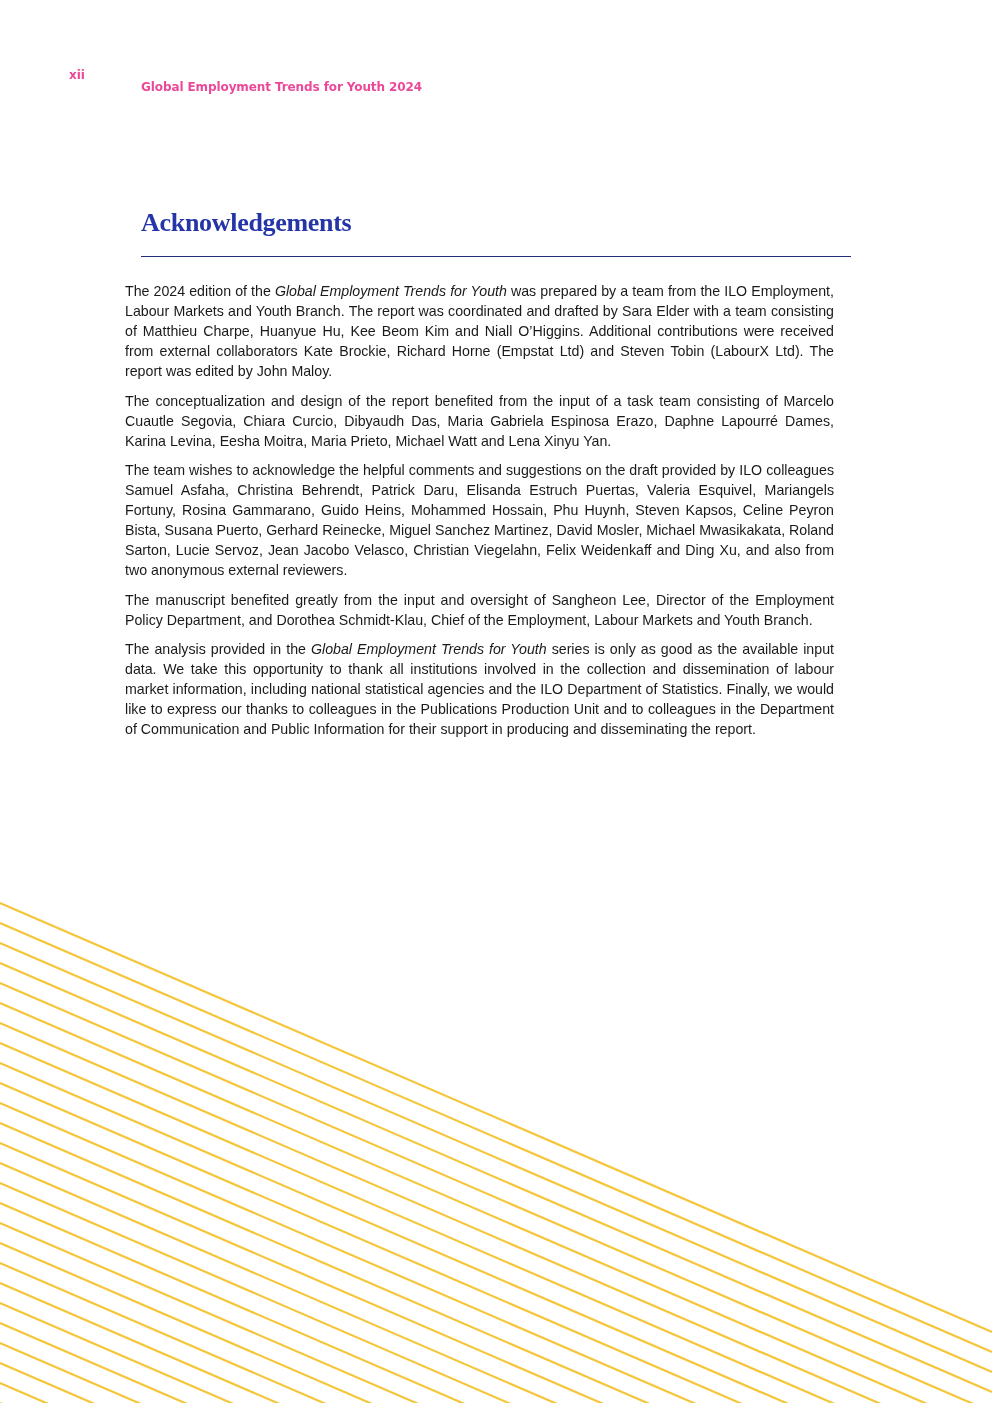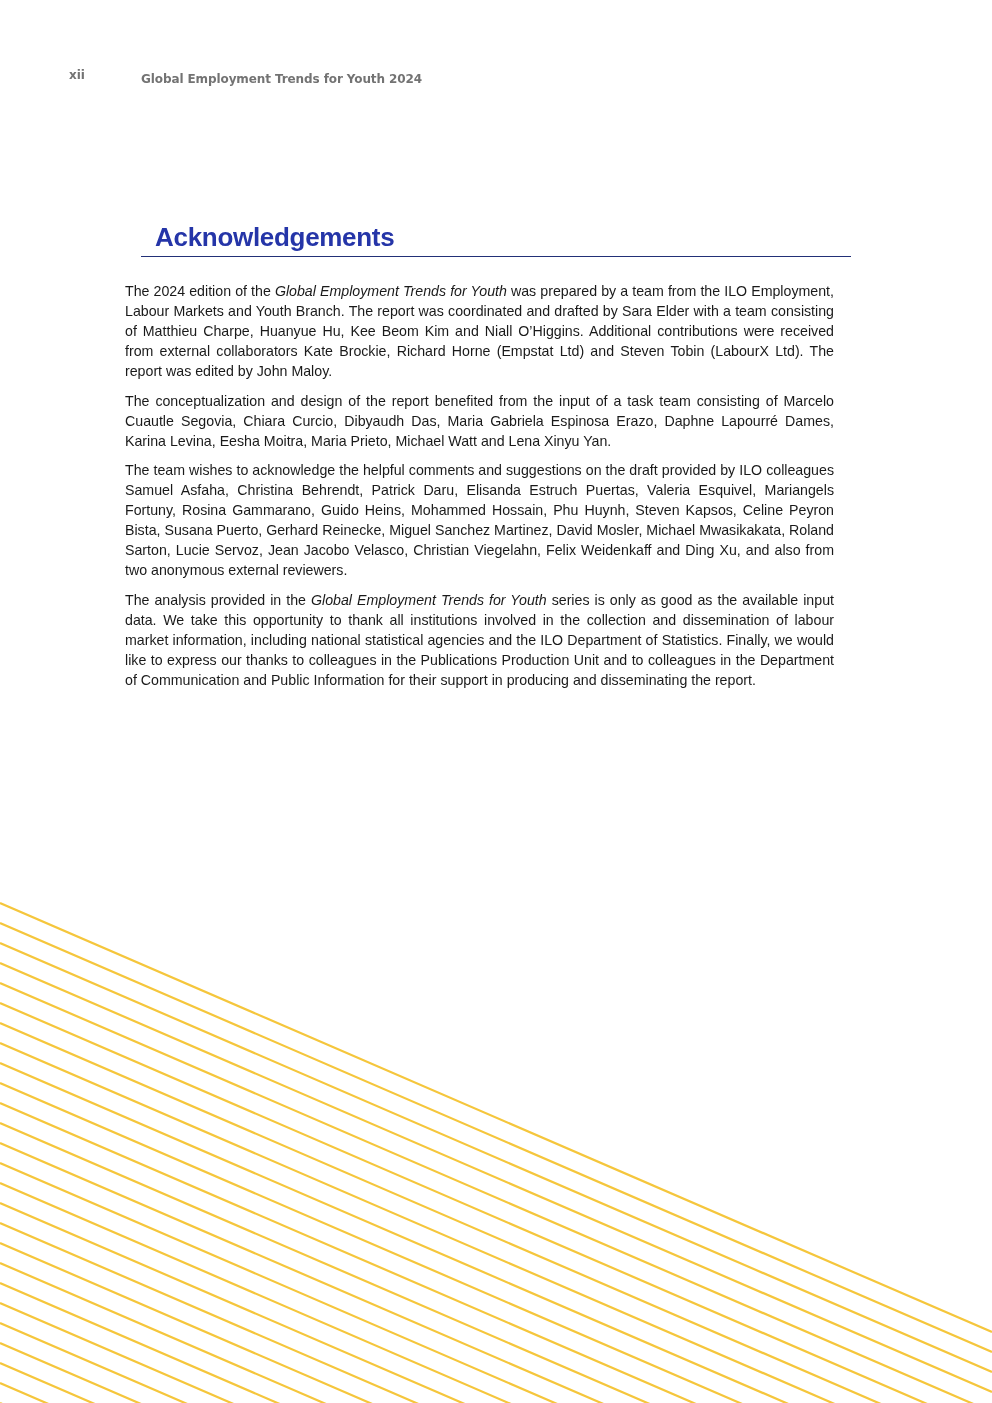--- a/index.html
+++ b/index.html
@@ -1,23 +1,23 @@
 <!DOCTYPE html>
 <html><head>
   <meta charset="utf-8">
   <style>
     html, body { margin: 0; padding: 0; background: #ffffff; }
     body { width: 992px; height: 1403px; position: relative; overflow: hidden; }
     .page { position: absolute; inset: 0; }
     .running-header { position: absolute; top: 67px; left: 69px; right: 0; height: 16px;
       font-family: "DejaVu Sans", sans-serif; font-weight: bold; font-size: 12px; line-height: 16px; }
-    .page-num { position: absolute; left: 0; top: 0; color: #737373; }
-    .running-title { position: absolute; left: 72px; top: 4px; color: #737373; letter-spacing: -0.1px; }
-    .heading { position: absolute; top: 205px; left: 141px; margin: 14px;
-      font-family: Liberation Sans, sans-serif; font-weight: bold; font-size: 26px; line-height: 36px;
+    .page-num { position: absolute; left: 0; top: 0; color: #ec4899; }
+    .running-title { position: absolute; left: 72px; top: 12px; color: #ec4899; letter-spacing: -0.1px; }
+    .heading { position: absolute; top: 205px; left: 141px; margin: 0;
+      font-family: Liberation Serif, serif; font-weight: bold; font-size: 26px; line-height: 36px;
       color: #2535a8; letter-spacing: -0.3px; }
     .rule { position: absolute; top: 256px; left: 141px; width: 710px; height: 0;
       border-top: 1.5px solid #223077; }
     .body-text { position: absolute; top: 281px; left: 125px; width: 709px;
       font-family: "Liberation Sans", sans-serif; font-size: 14.2px; line-height: 20px; color: #1a1a1a;
       text-align: justify; }
     .body-text p { margin: 0 0 9.5px 0; }
     .body-text em { font-style: italic; }
     .stripes { position: absolute; left: 0; top: 0; width: 992px; height: 1403px; pointer-events: none; }
   </style>
@@ -31,20 +31,21 @@
     <span class="running-title">Global Employment Trends for Youth 2024</span>
   </div>
 
   <h1 class="heading">Acknowledgements</h1>
   <div class="rule"></div>
 
   <div class="body-text">
     <p><span>The 2024 edition of the </span><em>Global Employment Trends for Youth</em><span> was prepared by a team from the ILO Employment, Labour Markets and Youth Branch. The report was coordinated and drafted by Sara Elder with a team consisting of Matthieu Charpe, Huanyue Hu, Kee Beom Kim and Niall O’Higgins. Additional contributions were received from external collaborators Kate Brockie, Richard Horne (Empstat Ltd) and Steven Tobin (LabourX Ltd). The report was edited by John Maloy.</span></p>
     <p>The conceptualization and design of the report benefited from the input of a task team consisting of Marcelo Cuautle Segovia, Chiara Curcio, Dibyaudh Das, Maria Gabriela Espinosa Erazo, Daphne Lapourré Dames, Karina Levina, Eesha Moitra, Maria Prieto, Michael Watt and Lena Xinyu Yan.</p>
     <p>The team wishes to acknowledge the helpful comments and suggestions on the draft provided by ILO colleagues Samuel Asfaha, Christina Behrendt, Patrick Daru, Elisanda Estruch Puertas, Valeria Esquivel, Mariangels Fortuny, Rosina Gammarano, Guido Heins, Mohammed Hossain, Phu Huynh, Steven Kapsos, Celine Peyron Bista, Susana Puerto, Gerhard Reinecke, Miguel Sanchez Martinez, David Mosler, Michael Mwasikakata, Roland Sarton, Lucie Servoz, Jean Jacobo Velasco, Christian Viegelahn, Felix Weidenkaff and Ding Xu, and also from two anonymous external reviewers.</p>
+    <p>The manuscript benefited greatly from the input and oversight of Sangheon Lee, Director of the Employment Policy Department, and Dorothea Schmidt-Klau, Chief of the Employment, Labour Markets and Youth Branch.</p>
     <p><span>The analysis provided in the </span><em>Global Employment Trends for Youth</em><span> series is only as good as the available input data. We take this opportunity to thank all institutions involved in the collection and dissemination of labour market information, including national statistical agencies and the ILO Department of Statistics. Finally, we would like to express our thanks to colleagues in the Publications Production Unit and to colleagues in the Department of Communication and Public Information for their support in producing and disseminating the report.</span></p>
   </div>
 
   <svg class="stripes" viewBox="0 0 992 1403" xmlns="http://www.w3.org/2000/svg">
     <g id="stripe-group" stroke-width="2.2" fill="none" stroke="#F5C63C">
         <line x1="0" y1="903" x2="992" y2="1332.04"></line>
         <line x1="0" y1="923" x2="992" y2="1352.04"></line>
         <line x1="0" y1="943" x2="992" y2="1372.04"></line>
         <line x1="0" y1="963" x2="992" y2="1392.04"></line>
         <line x1="0" y1="983" x2="992" y2="1412.04"></line>

